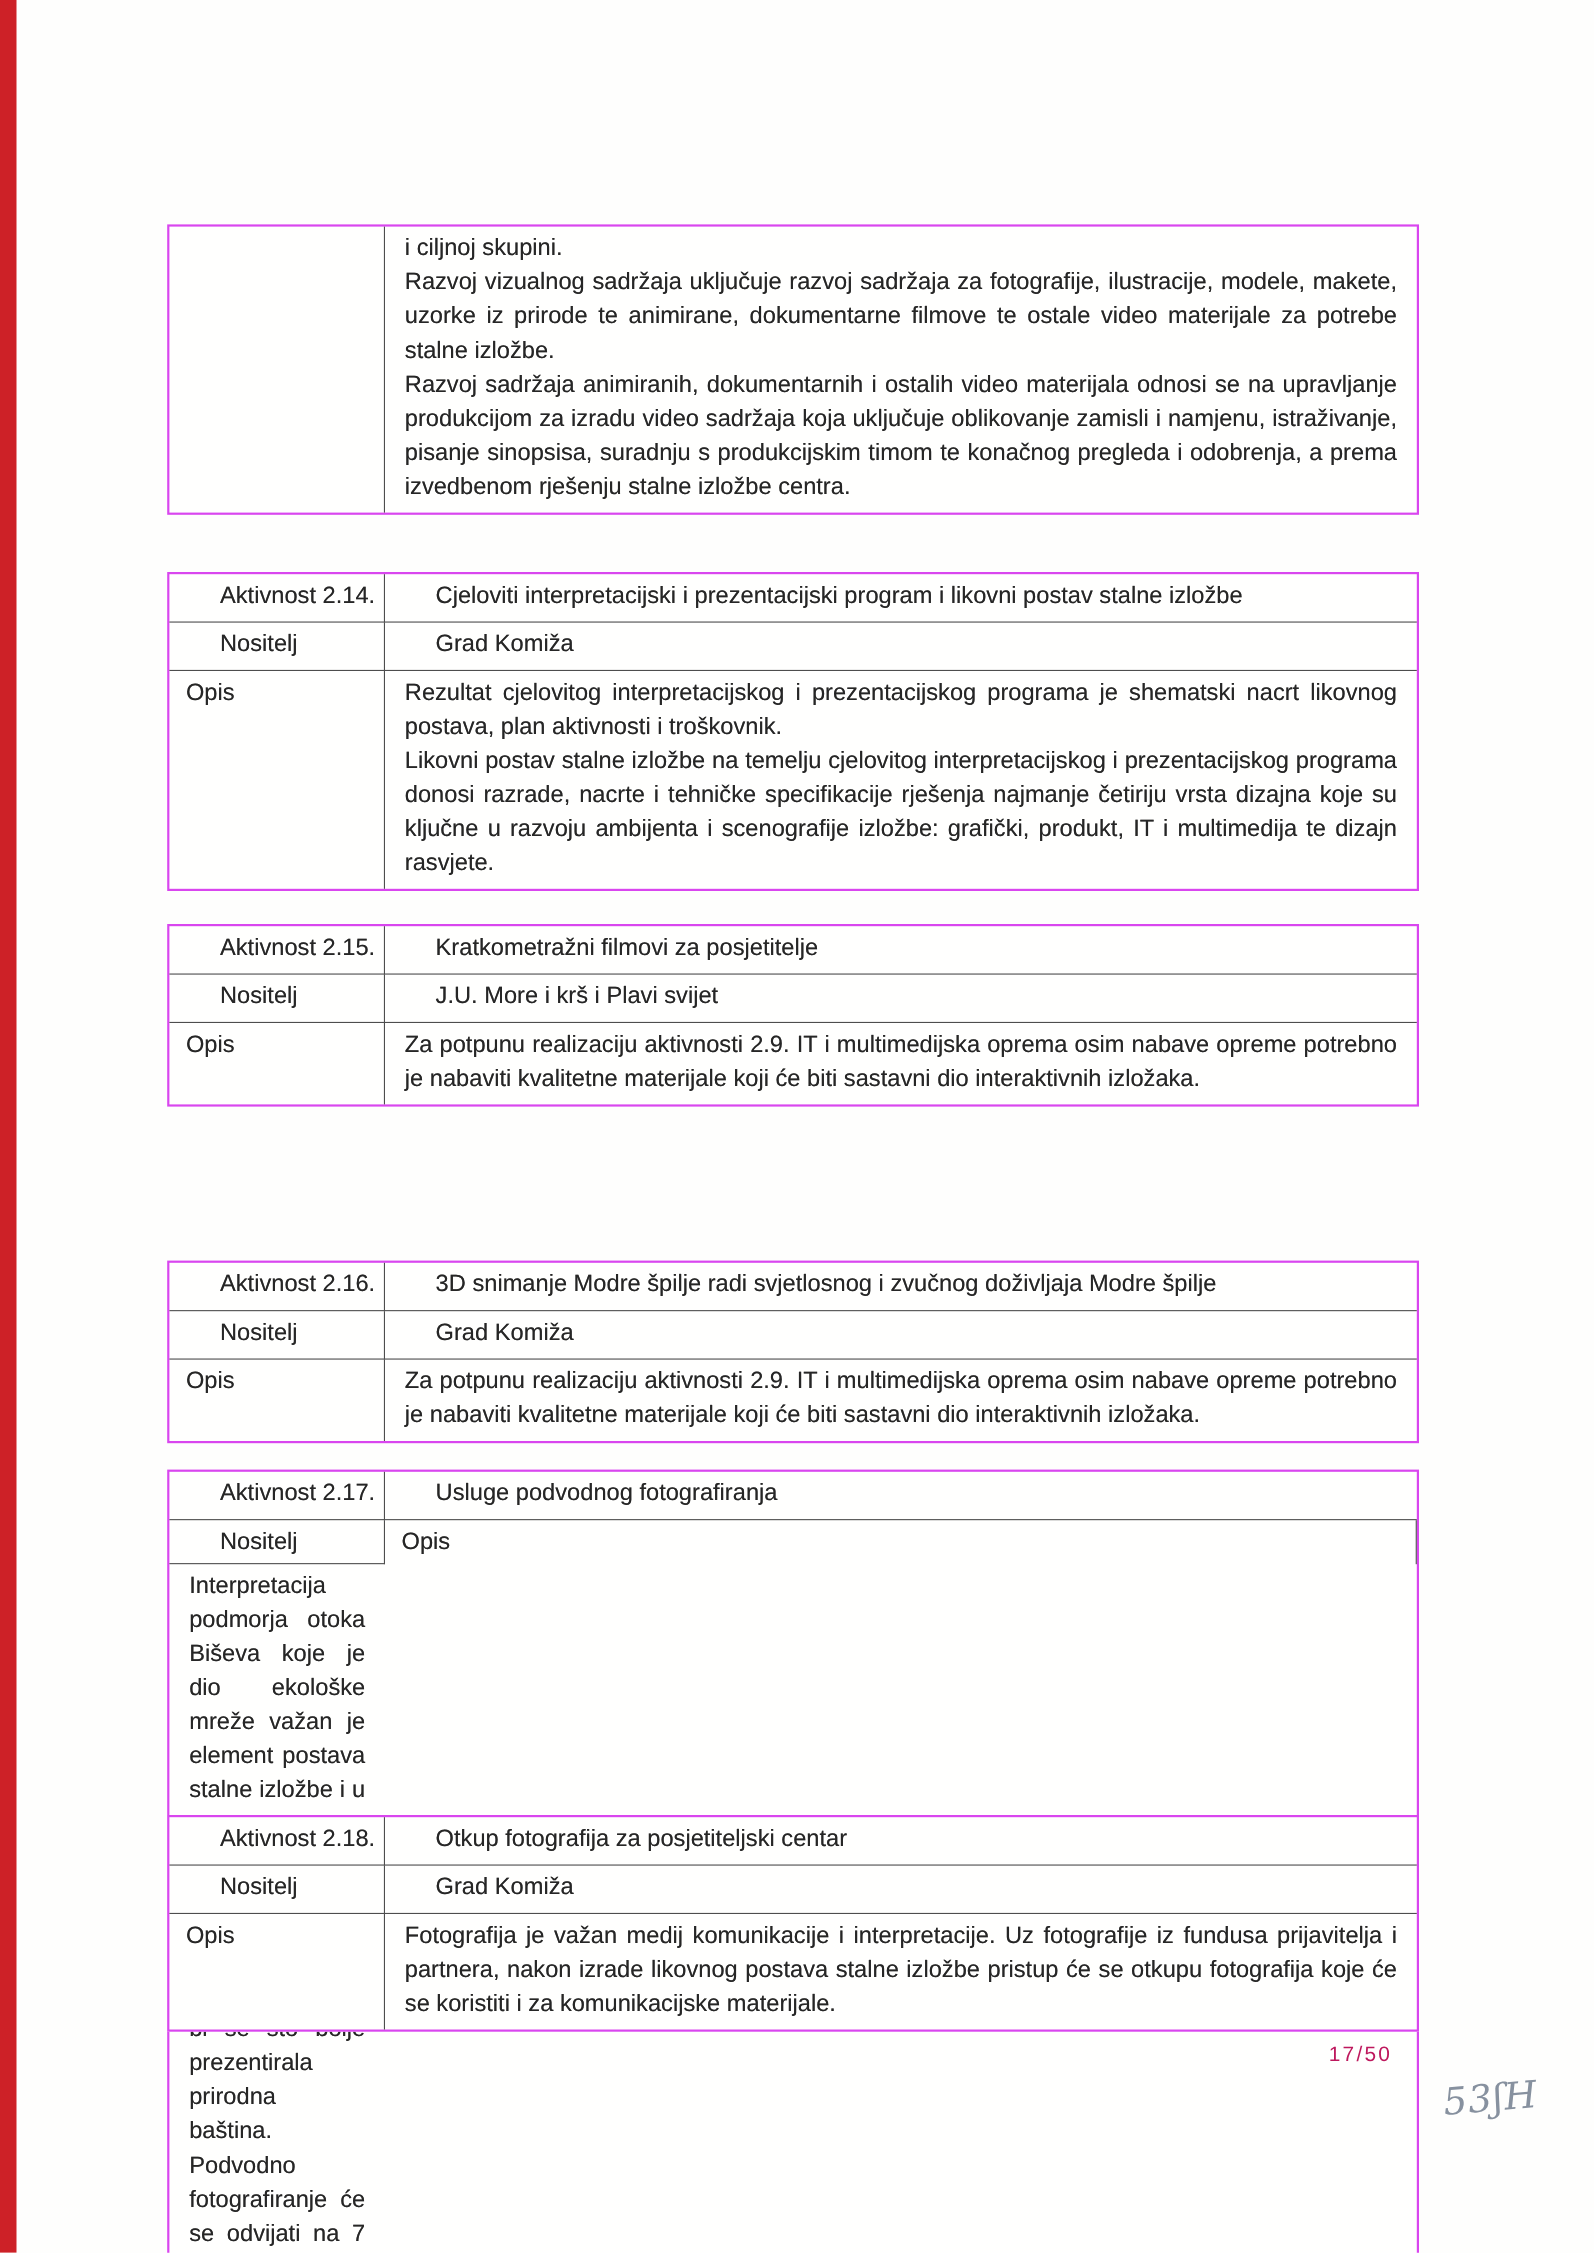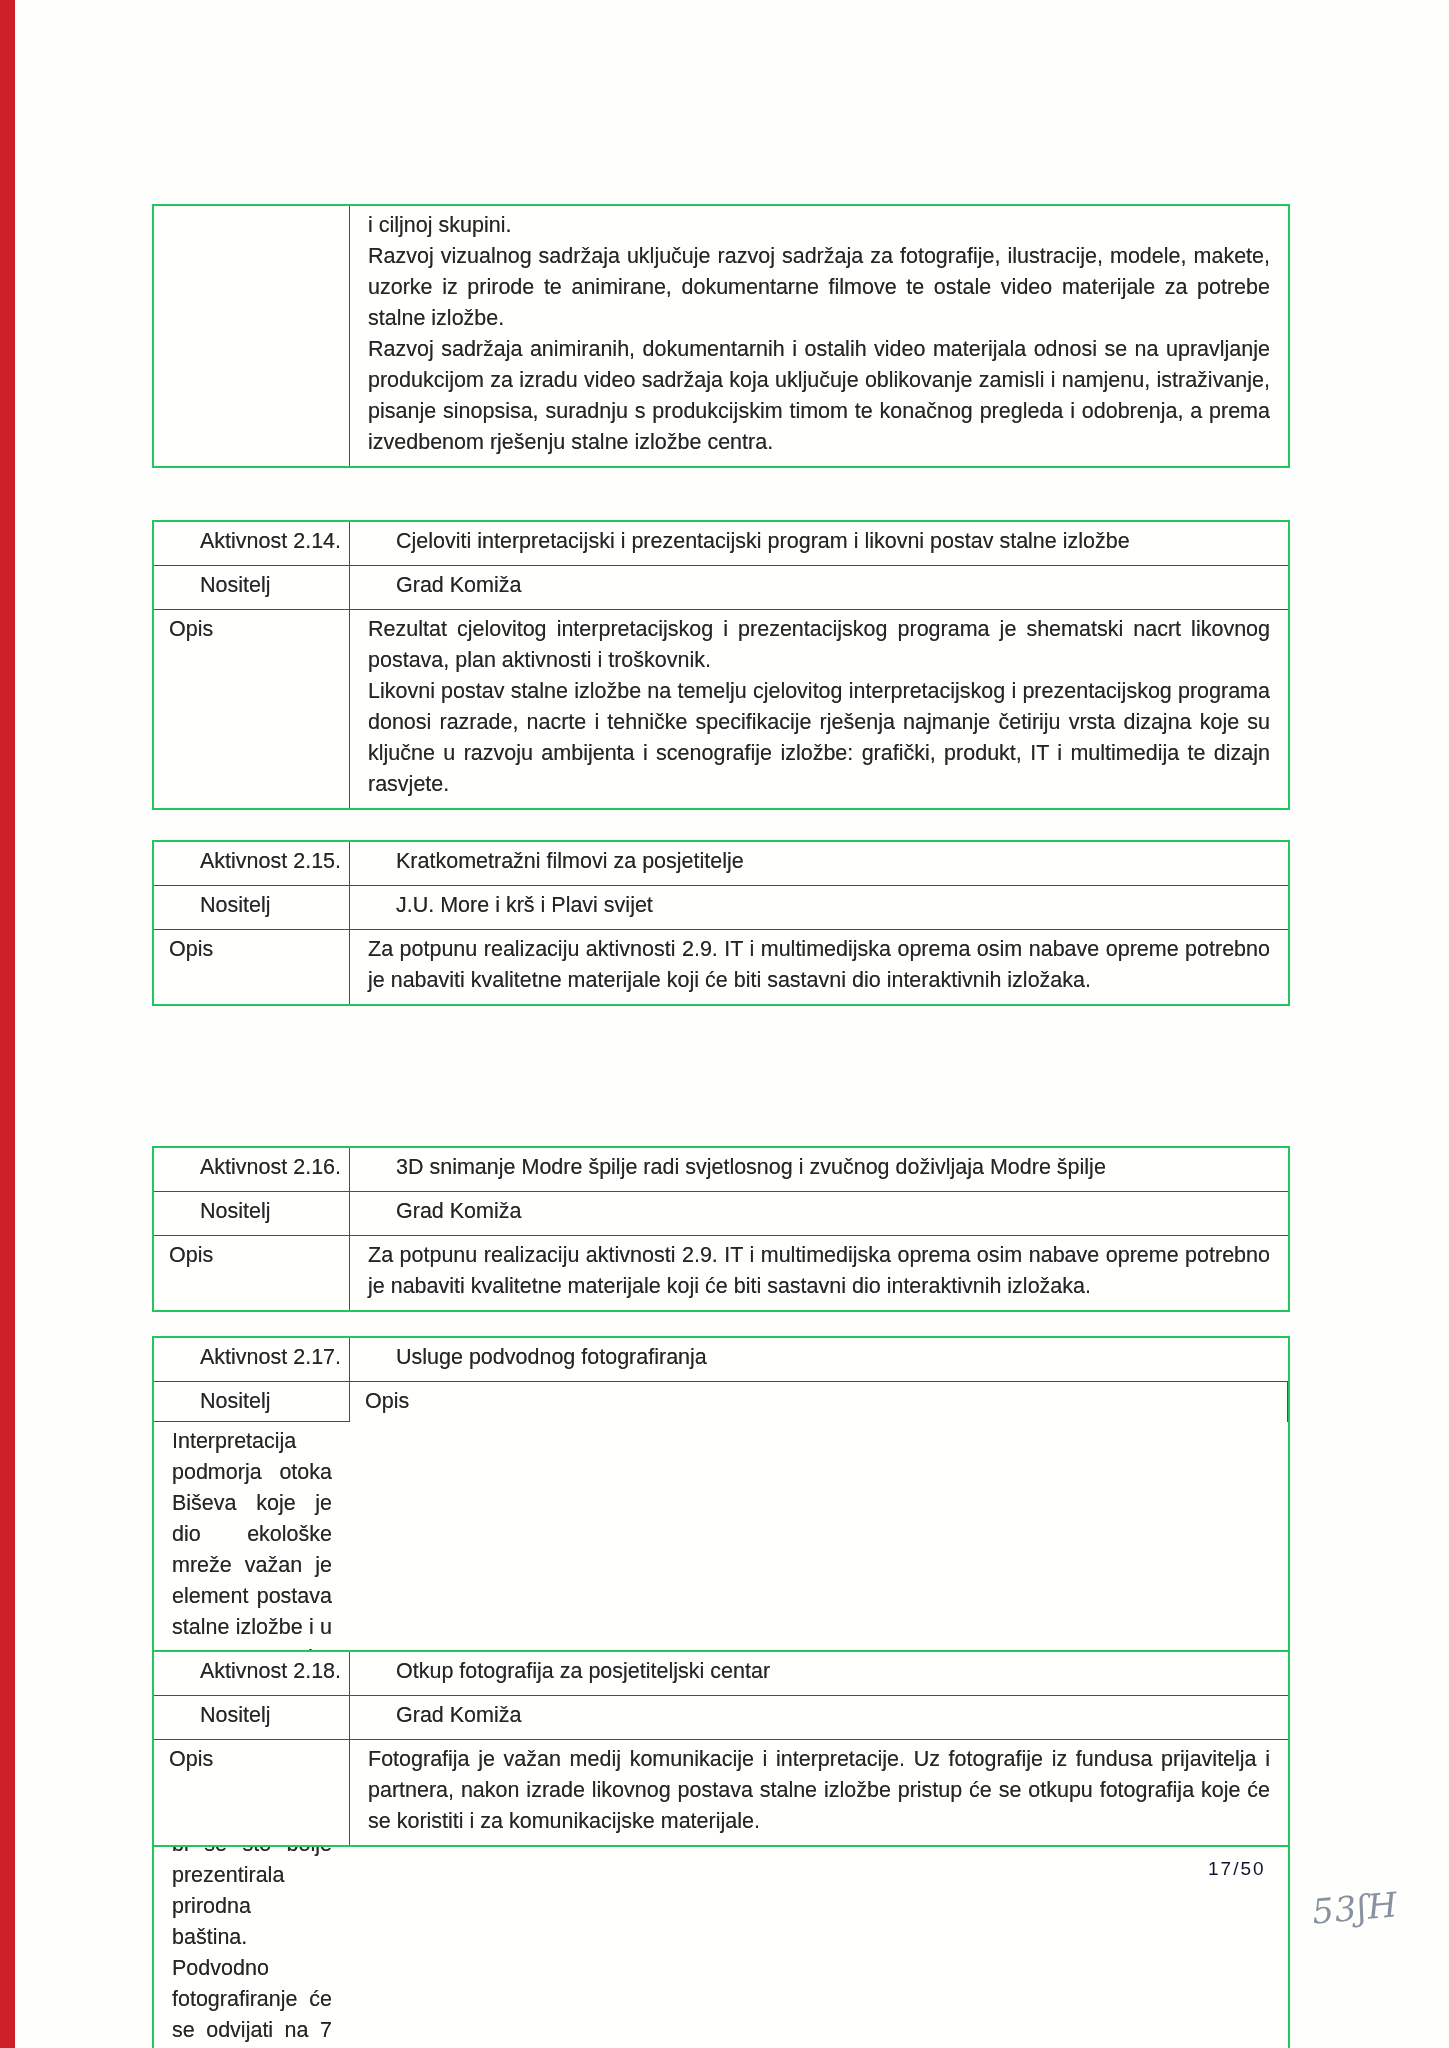--- a/index.html
+++ b/index.html
@@ -17,21 +17,21 @@
     left:0; top:0;
     width:15px; height:2048px;
     background:#cd2127;
   }
   .tbl{
     position:absolute;
     left:152px;
     width:1138px;
     display:grid;
     grid-template-columns:196px 1fr;
-    border:2px solid #22c55e;
+    border:2px solid #d946ef;
     box-sizing:border-box;
     background:#fffffe;
     font-size:21.5px;
     line-height:31px;
   }
   .cell{ box-sizing:border-box; }
   .label-col{
     border-right:1.6px solid #4d4d4d;
     padding:4px 8px 4px 15px;
     white-space:nowrap;
@@ -42,21 +42,21 @@
   .mid-row{ min-height:35px; }
   .opis-col p{ margin:0; text-align:justify; }
   .cont-col p{ margin:0; text-align:justify; }
   .cont-col p.plain{ text-align:left; }
   .ink{ text-shadow:0 0 0.5px rgba(20,20,20,0.55); }
   .footer-pagenum{
     position:absolute;
     left:1208px; top:1858px;
     font-size:19px;
     letter-spacing:2px;
-    color:#0f172a;
+    color:#be185d;
   }
   .handwritten{
     position:absolute;
     left:1312px; top:1888px;
     font-family:"DejaVu Serif",serif;
     font-style:italic;
     font-size:34px;
     color:#87919f;
     transform:rotate(-5deg);
     letter-spacing:1px;

